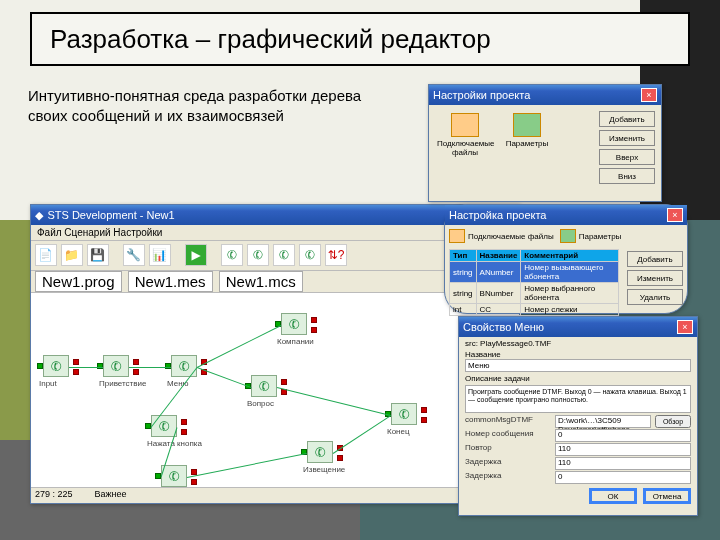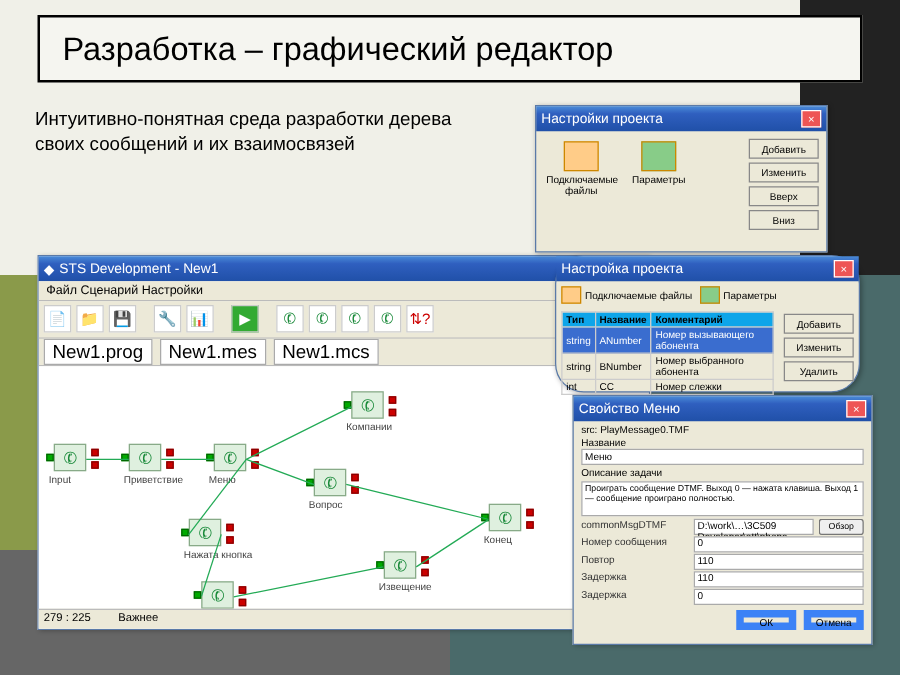--- a/index.html
+++ b/index.html
@@ -66,21 +66,21 @@
   
   #dlg3 { left: 458px; top: 316px; width: 240px; height: 200px; }
   #dlg3 .body { padding: 0 6px; height: calc(100% - 20px); overflow: hidden; }
   #dlg3 .field { font-size: 8px; margin: 2px 0; }
   #dlg3 .field input { width: 100%; height: 13px; border: 1px solid #aaa; font-size: 8px; padding: 0 2px; }
   #dlg3 .desc { font-size: 7px; background: #fff; border: 1px solid #aaa; height: 28px; padding: 2px; margin: 2px 0; line-height: 1.1; overflow: hidden; }
   #dlg3 .proprow { display: flex; font-size: 8px; margin: 1px 0; gap: 4px; }
   #dlg3 .proprow .lbl { width: 86px; color: #333; }
   #dlg3 .proprow .val { flex: 1; background: #fff; border: 1px solid #aaa; height: 13px; padding: 0 2px; }
   #dlg3 .btnrow { display: flex; justify-content: flex-end; gap: 6px; margin-top: 4px; }
-  #dlg3 .btnrow button { width: 48px; height: 16px; font-size: 8px; background: #ece9d8; border: 6px solid #3b82f6; }
+  #dlg3 .btnrow button { width: 48px; height: 16px; font-size: 8px; background: #ece9d8; border: 3px solid #3b82f6; }
 
   .phone { color: #1a8a3a; transform: rotate(-20deg); display: inline-block; }
 </style>
 </head>
 <body>
 
 <div class="bg-olive"></div>
 <div class="bg-gray"></div>
 <div class="bg-teal"></div>
 <div class="bg-dark"></div>

